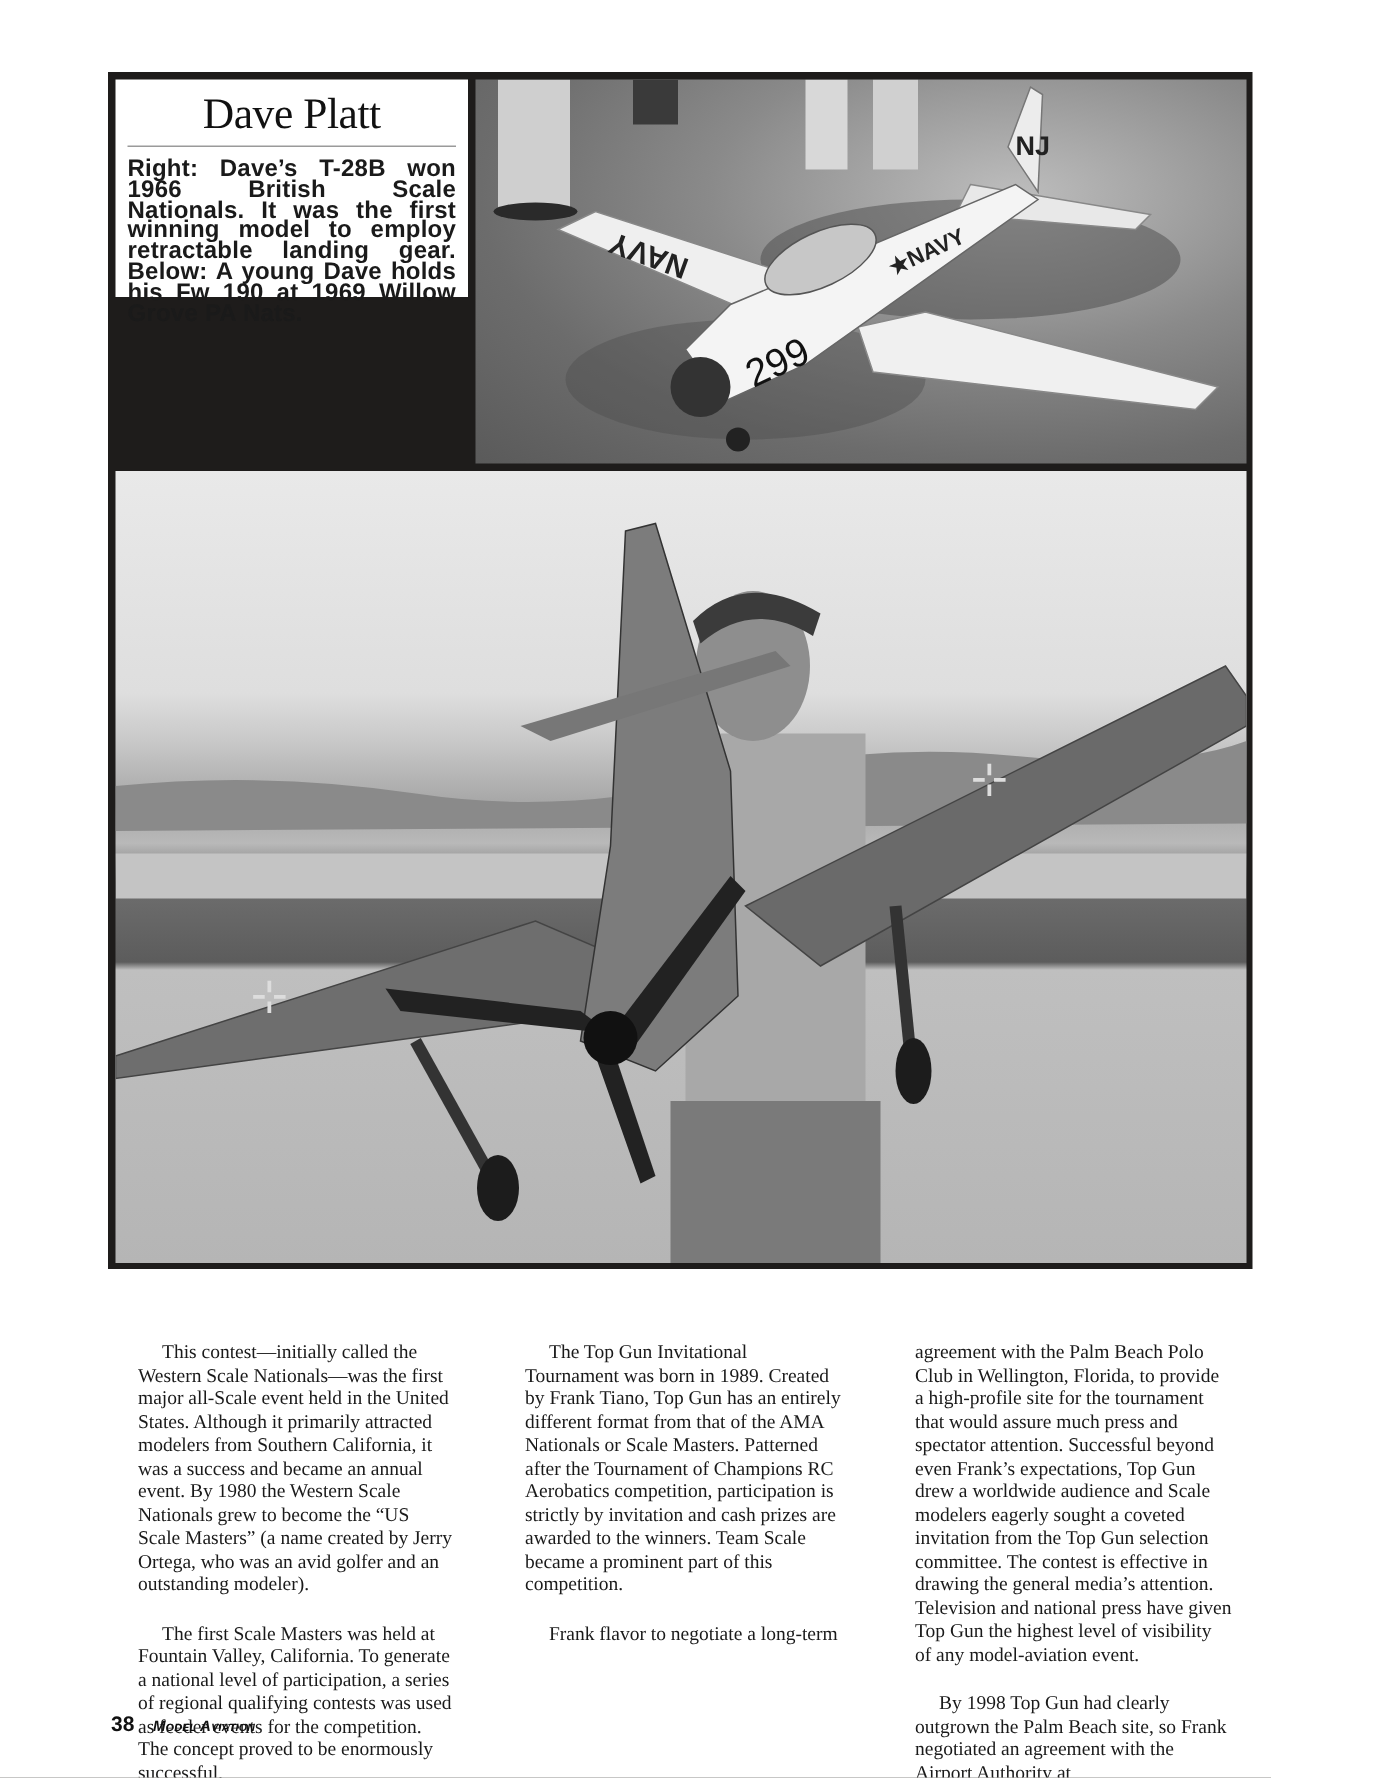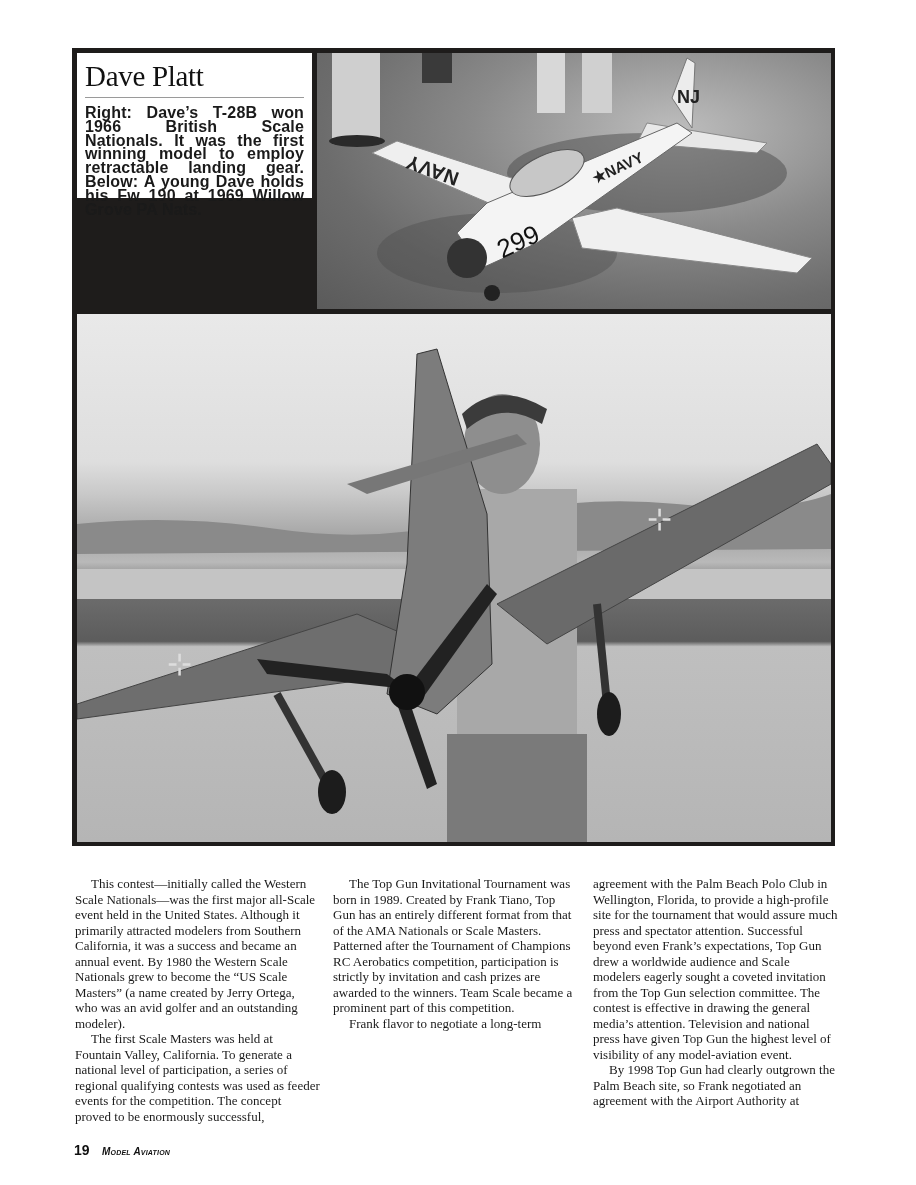--- a/index.html
+++ b/index.html
@@ -1,32 +1,32 @@
 <!DOCTYPE html>
 <html><head>
 <meta charset="utf-8">
 <style>
   html, body { margin: 0; padding: 0; background: #ffffff; }
   body { width: 916px; height: 1185px; position: relative; overflow: hidden; }
   .frame { position: absolute; left: 72px; top: 48px; width: 763px; height: 798px; background: #1e1c1b; }
   .caption-box { position: absolute; left: 5px; top: 5px; width: 235px; height: 145px; background: #ffffff; box-sizing: border-box; padding: 7px 8px 0 8px; }
-  .caption-title { font-family: "Liberation Serif", serif; font-size: 29px; color: #111; line-height: 32px; margin-left: 0px; letter-spacing: -0.3px; }
+  .caption-title { font-family: "Liberation Serif", serif; font-size: 29px; color: #111; line-height: 32px; margin-left: 0px; letter-spacing: -0.3px; text-align: center; }
   .caption-rule { height: 1px; background: #9a9a9a; margin: 5px 0 8px 0; }
   .caption-text { font-family: "Liberation Sans", sans-serif; font-weight: bold; font-size: 16px; line-height: 13.8px; color: #1a1a1a; text-align: justify; letter-spacing: 0.15px; }
   .photo { position: absolute; overflow: hidden; }
   .photo-top { left: 245px; top: 5px; width: 514px; height: 256px; background:
       radial-gradient(ellipse at 70% 30%, #bdbdbd 0%, #8a8a8a 40%, #6c6c6c 70%, #5a5a5a 100%); }
   .photo-bottom { left: 5px; top: 266px; width: 754px; height: 528px; background:
       linear-gradient(#e9e9e9 0%, #dedede 28%, #c9c9c9 34%, #a6a6a6 42%, #b9b9b9 47%, #6f6f6f 52%, #5c5c5c 62%, #bfbfbf 63%, #b5b5b5 100%); }
   .photo svg { position: absolute; left: 0; top: 0; width: 100%; height: 100%; }
   .body-text { position: absolute; top: 876px; font-family: "Liberation Serif", serif; font-size: 13px; line-height: 15.5px; color: #1a1a1a; }
   .col1 { left: 75px; width: 245px; }
   .col2 { left: 333px; width: 245px; }
   .col3 { left: 593px; width: 245px; }
-  .body-text p { margin: 0; text-indent: 16px; }
+  .body-text p { margin: 17px; text-indent: 16px; }
   .body-text p.noindent { text-indent: 0; }
   .footer { position: absolute; left: 74px; top: 1141px; font-family: "Liberation Sans", sans-serif; font-weight: bold; color: #111; }
   .page-num { font-size: 14px; margin-right: 8px; }
   .mag-name { font-size: 10px; font-style: italic; font-variant: small-caps; letter-spacing: 0.2px; }
 </style>
 </head>
 <body>
 
 <div class="frame">
   <div class="caption-box">
@@ -107,15 +107,15 @@
   <p>The Top Gun Invitational Tournament was born in 1989. Created by Frank Tiano, Top Gun has an entirely different format from that of the AMA Nationals or Scale Masters. Patterned after the Tournament of Champions RC Aerobatics competition, participation is strictly by invitation and cash prizes are awarded to the winners. Team Scale became a prominent part of this competition.</p>
   <p>Frank flavor to negotiate a long-term</p>
 </div>
 
 <div class="body-text col3">
   <p class="noindent">agreement with the Palm Beach Polo Club in Wellington, Florida, to provide a high-profile site for the tournament that would assure much press and spectator attention. Successful beyond even Frank’s expectations, Top Gun drew a worldwide audience and Scale modelers eagerly sought a coveted invitation from the Top Gun selection committee. The contest is effective in drawing the general media’s attention. Television and national press have given Top Gun the highest level of visibility of any model-aviation event.</p>
   <p>By 1998 Top Gun had clearly outgrown the Palm Beach site, so Frank negotiated an agreement with the Airport Authority at</p>
 </div>
 
 <div class="footer">
-  <span class="page-num">19</span>
+  <span class="page-num">38</span>
   <span class="mag-name">Model Aviation</span>
 </div>
 
 </body></html>

